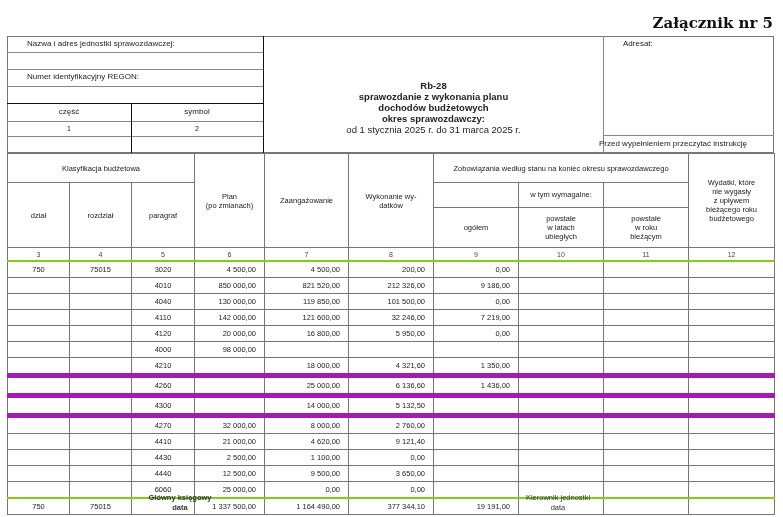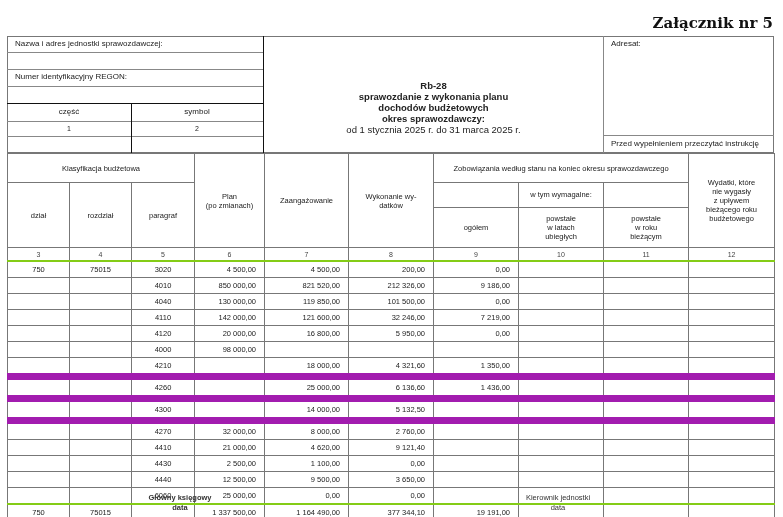--- a/index.html
+++ b/index.html
@@ -4,40 +4,40 @@
 <style>
   html, body { margin: 0; padding: 0; background: #ffffff; }
   body { width: 783px; height: 517px; position: relative; overflow: hidden;
          font-family: "Liberation Sans", sans-serif; color: #222; }
   .attach { position: absolute; right: 10px; top: 14px; font-family: "DejaVu Serif", serif;
             font-weight: bold; font-size: 15px; color: #111; }
 
   
   .hdr { position: absolute; left: 7px; top: 36px; width: 767px; height: 117px; }
   .box { position: absolute; box-sizing: border-box; border: 1px solid #777; }
-  .cell { position: absolute; box-sizing: border-box; font-size: 8px; line-height: 16px; padding-left: 8px; white-space: nowrap; overflow: hidden; }
+  .cell { position: absolute; box-sizing: border-box; font-size: 8px; line-height: 16px; padding-left: 20px; white-space: nowrap; overflow: hidden; }
   .ctr { text-align: center; padding-left: 0; }
   .hline { position: absolute; height: 0; border-top: 1px solid #888; }
   .vline { position: absolute; width: 0; border-left: 1px solid #888; }
   .dark { border-color: #111 !important; }
 
   .title { position: absolute; text-align: center; font-size: 9.5px; line-height: 11px; }
   .title b { font-weight: bold; text-align: right; }
 
   
   table.grid { position: absolute; left: 7px; top: 153px; width: 767px;
                border-collapse: collapse; table-layout: fixed; font-size: 7.5px; }
   table.grid td { border: 1px solid #777; padding: 0 4px; height: 15px; line-height: 9px;
                   text-align: center; vertical-align: middle; white-space: nowrap; overflow: hidden; }
   table.grid td.num { text-align: right; padding-right: 8px; }
   table.grid td.wrap { white-space: normal; }
   table.grid tr.colnums td { height: 12px; font-size: 7px; color: #444; }
   table.grid tr.data td { height: 15px; }
   table.grid tr.topline td { border-top: 2px solid #84cc16; }
-  table.grid tr.darkrow td { border-bottom: 7px solid #a21caf; }
+  table.grid tr.darkrow td { border-bottom: 5px solid #a21caf; }
 
   .footer { position: absolute; font-size: 7.5px; line-height: 10px; text-align: center; color: #333; }
 </style>
 </head>
 <body>
 
 <div class="attach">Załącznik nr 5</div>
 
 <div class="hdr">
   <div class="box" style="left:0;top:0;width:767px;height:117px;"></div>
@@ -66,21 +66,21 @@
     <div><b>sprawozdanie z wykonania planu</b></div>
     <div><b>dochodów budżetowych</b></div>
     <div><b>okres sprawozdawczy:</b></div>
     <div>od 1 stycznia 2025 r. do 31 marca 2025 r.</div>
   </div>
 
   <div class="vline" style="left:596px;top:0;height:117px;"></div>
   <div class="cell" style="left:596px;top:0;width:191px;height:16px;">Adresat:</div>
   <div class="cell" style="left:596px;top:16px;width:171px;height:84px;"></div>
   <div class="hline" style="left:596px;top:99px;width:171px;"></div>
-  <div class="cell" style="left:596px;top:99px;width:171px;height:18px;line-height:18px;">Przed wypełnieniem przeczytać instrukcję</div>
+  <div class="cell" style="left:572px;top:99px;width:171px;height:18px;line-height:18px;">Przed wypełnieniem przeczytać instrukcję</div>
 </div>
 
 <table class="grid">
   <colgroup>
     <col style="width:62px">
       <col style="width:62px">
       <col style="width:63px">
     <col style="width:70px">
       <col style="width:84px">
       <col style="width:85px">

